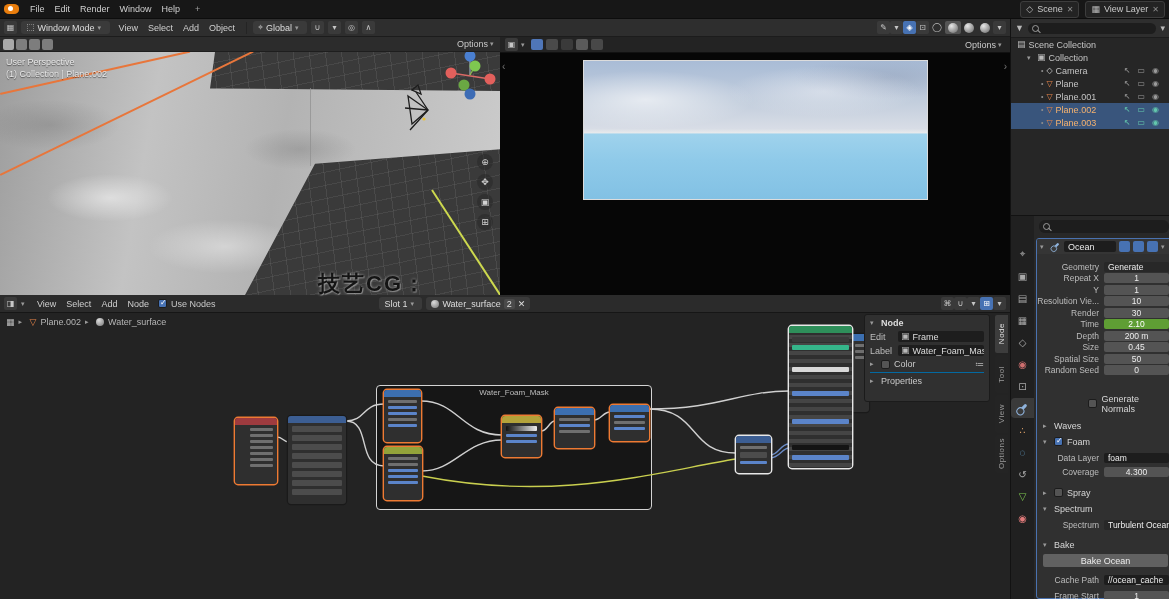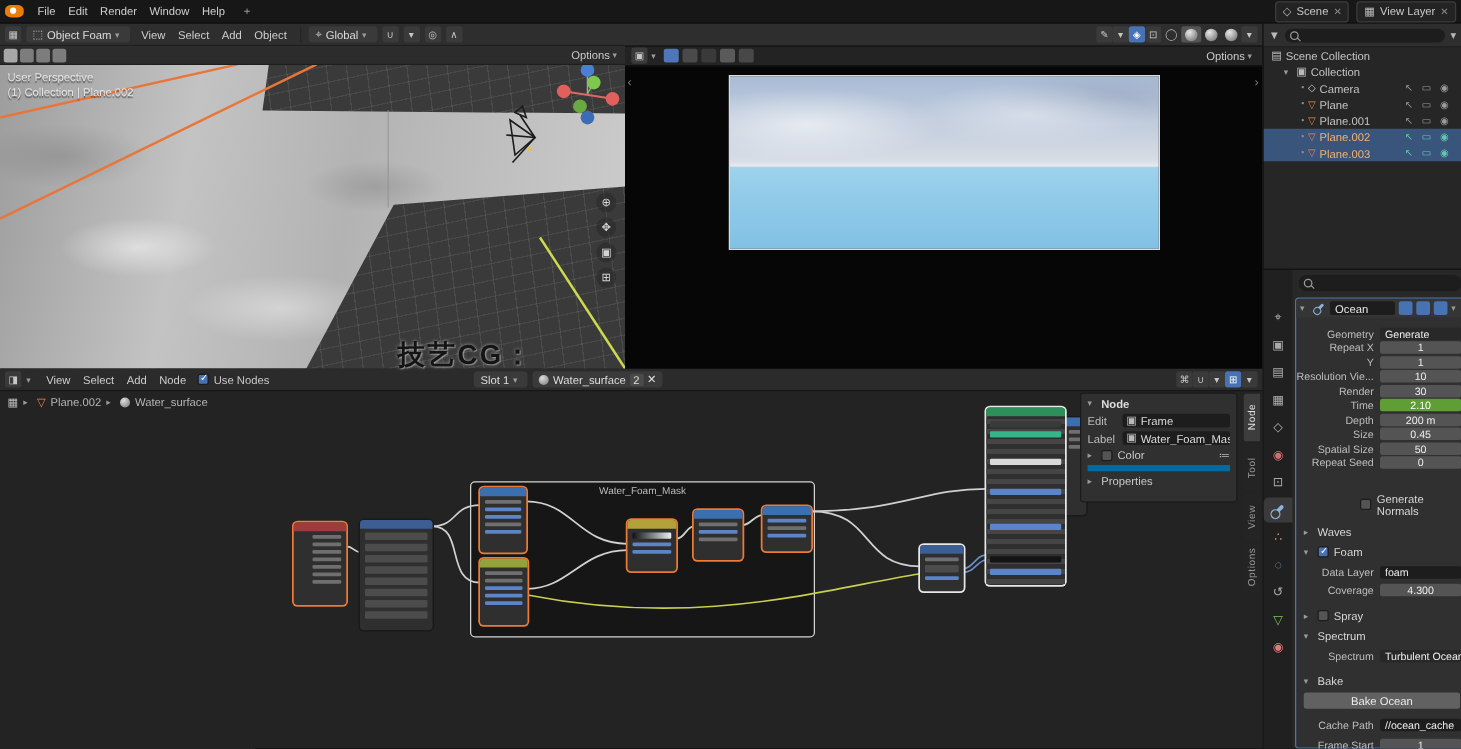--- a/index.html
+++ b/index.html
@@ -181,21 +181,21 @@
         <span>View Layer</span>
         <span class="x">✕</span>
       </span>
     </span>
   </header>
 
   <div id="vp-header">
     <span class="mini">▦</span>
     <span class="hbtn">
       <span class="ico">⬚</span>
-      <span>Object Foam</span>
+      <span>Window Mode</span>
       <span class="chev">▾</span>
     </span>
     <span class="row">
         <span class="menu">View</span>
         <span class="menu">Select</span>
         <span class="menu">Add</span>
         <span class="menu">Object</span>
       </span>
     <span class="sep"></span>
     <span class="hbtn">
@@ -433,21 +433,21 @@
           </div>
           <div class="prow">
             <span class="plabel">Size</span>
             <span class="pfield">0.45</span>
           </div>
           <div class="prow">
             <span class="plabel">Spatial Size</span>
             <span class="pfield">50</span>
           </div>
           <div class="prow">
-            <span class="plabel">Repeat Seed</span>
+            <span class="plabel">Random Seed</span>
             <span class="pfield">0</span>
           </div>
         </div>
 
       <div class="sect" style="top:158px;">
         <span style="width:48px;"></span>
         <span class="cb"></span>
         <span>Generate Normals</span>
       </div>
 
@@ -666,21 +666,21 @@
             <span class="ico">▣</span>
             <span>Water_Foam_Mask</span>
           </span>
       </div>
       <div class="nsrow">
         <span class="chev">▸</span>
         <span class="cb"></span>
         <span>Color</span>
         <span style="margin-left:auto" class="ico">≔</span>
       </div>
-      <div class="nsrow" style="border-top:5px solid #0369a1;padding-top:3px;">
+      <div class="nsrow" style="border-top:1px solid #0369a1;padding-top:3px;">
         <span class="chev">▸</span>
         <span>Properties</span>
       </div>
     </div>
     <div id="ne-tabs">
 
     <div class="netab active">
           <span>Node</span>
         </div>
         <div class="netab">

